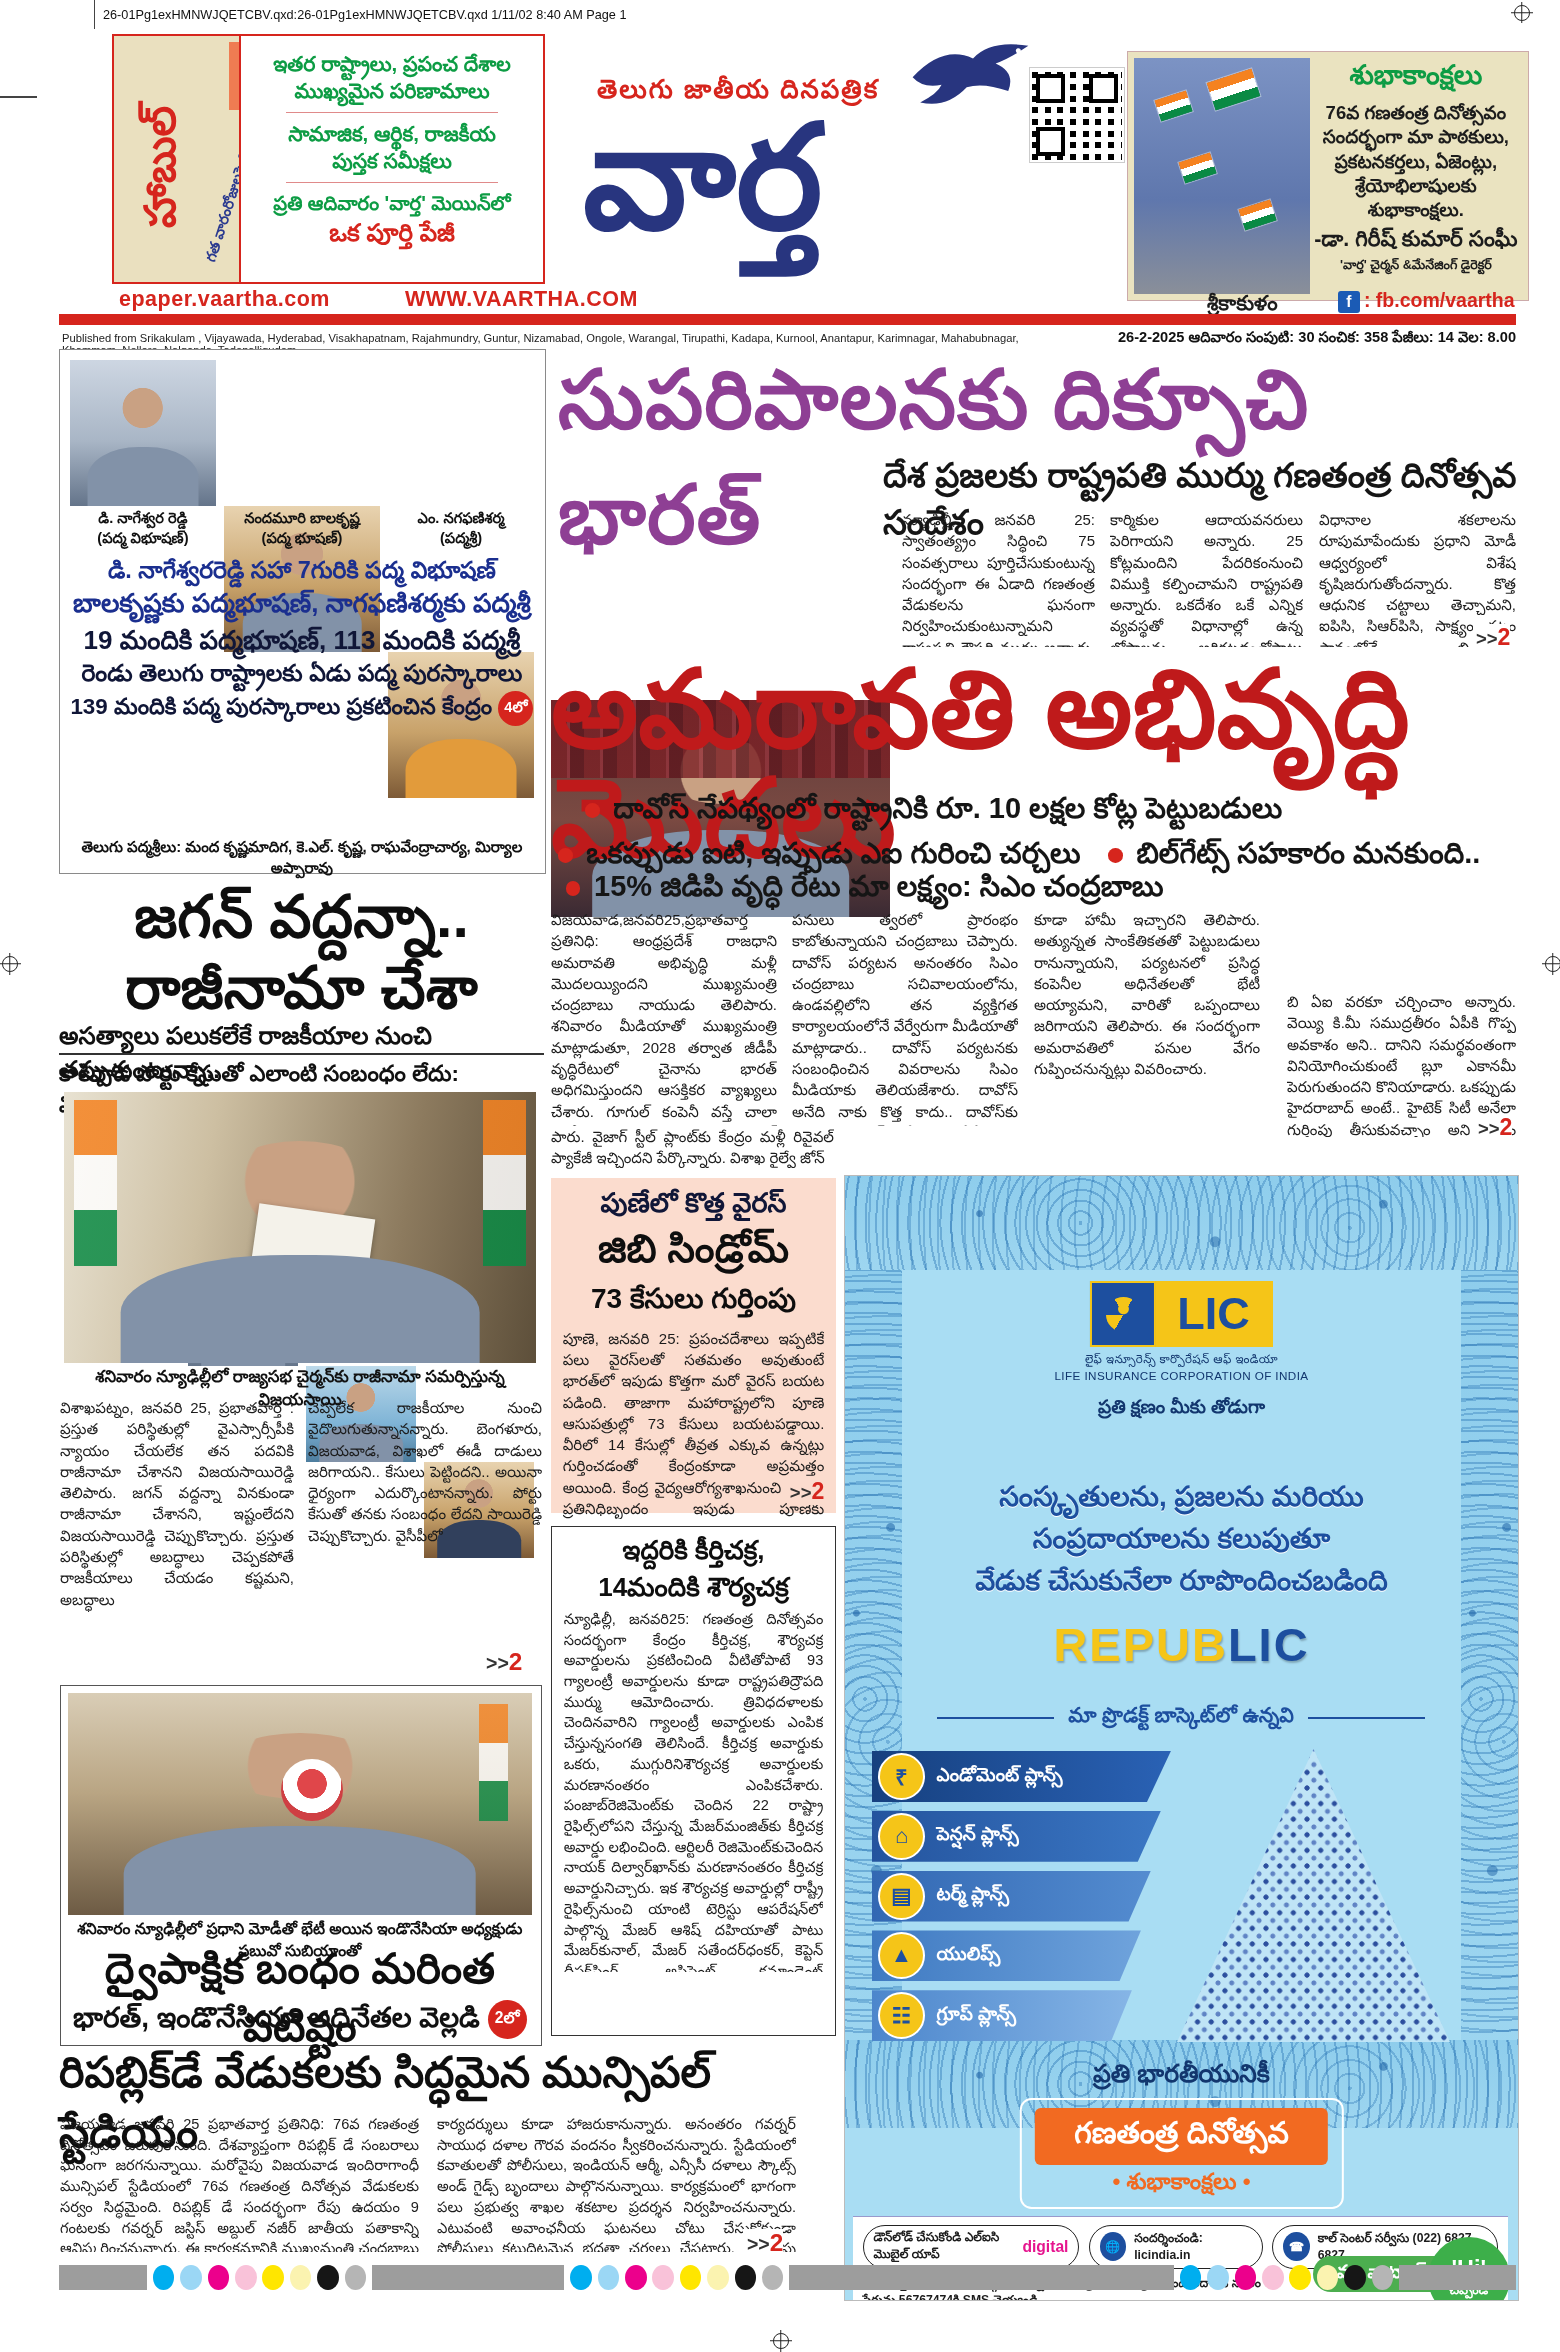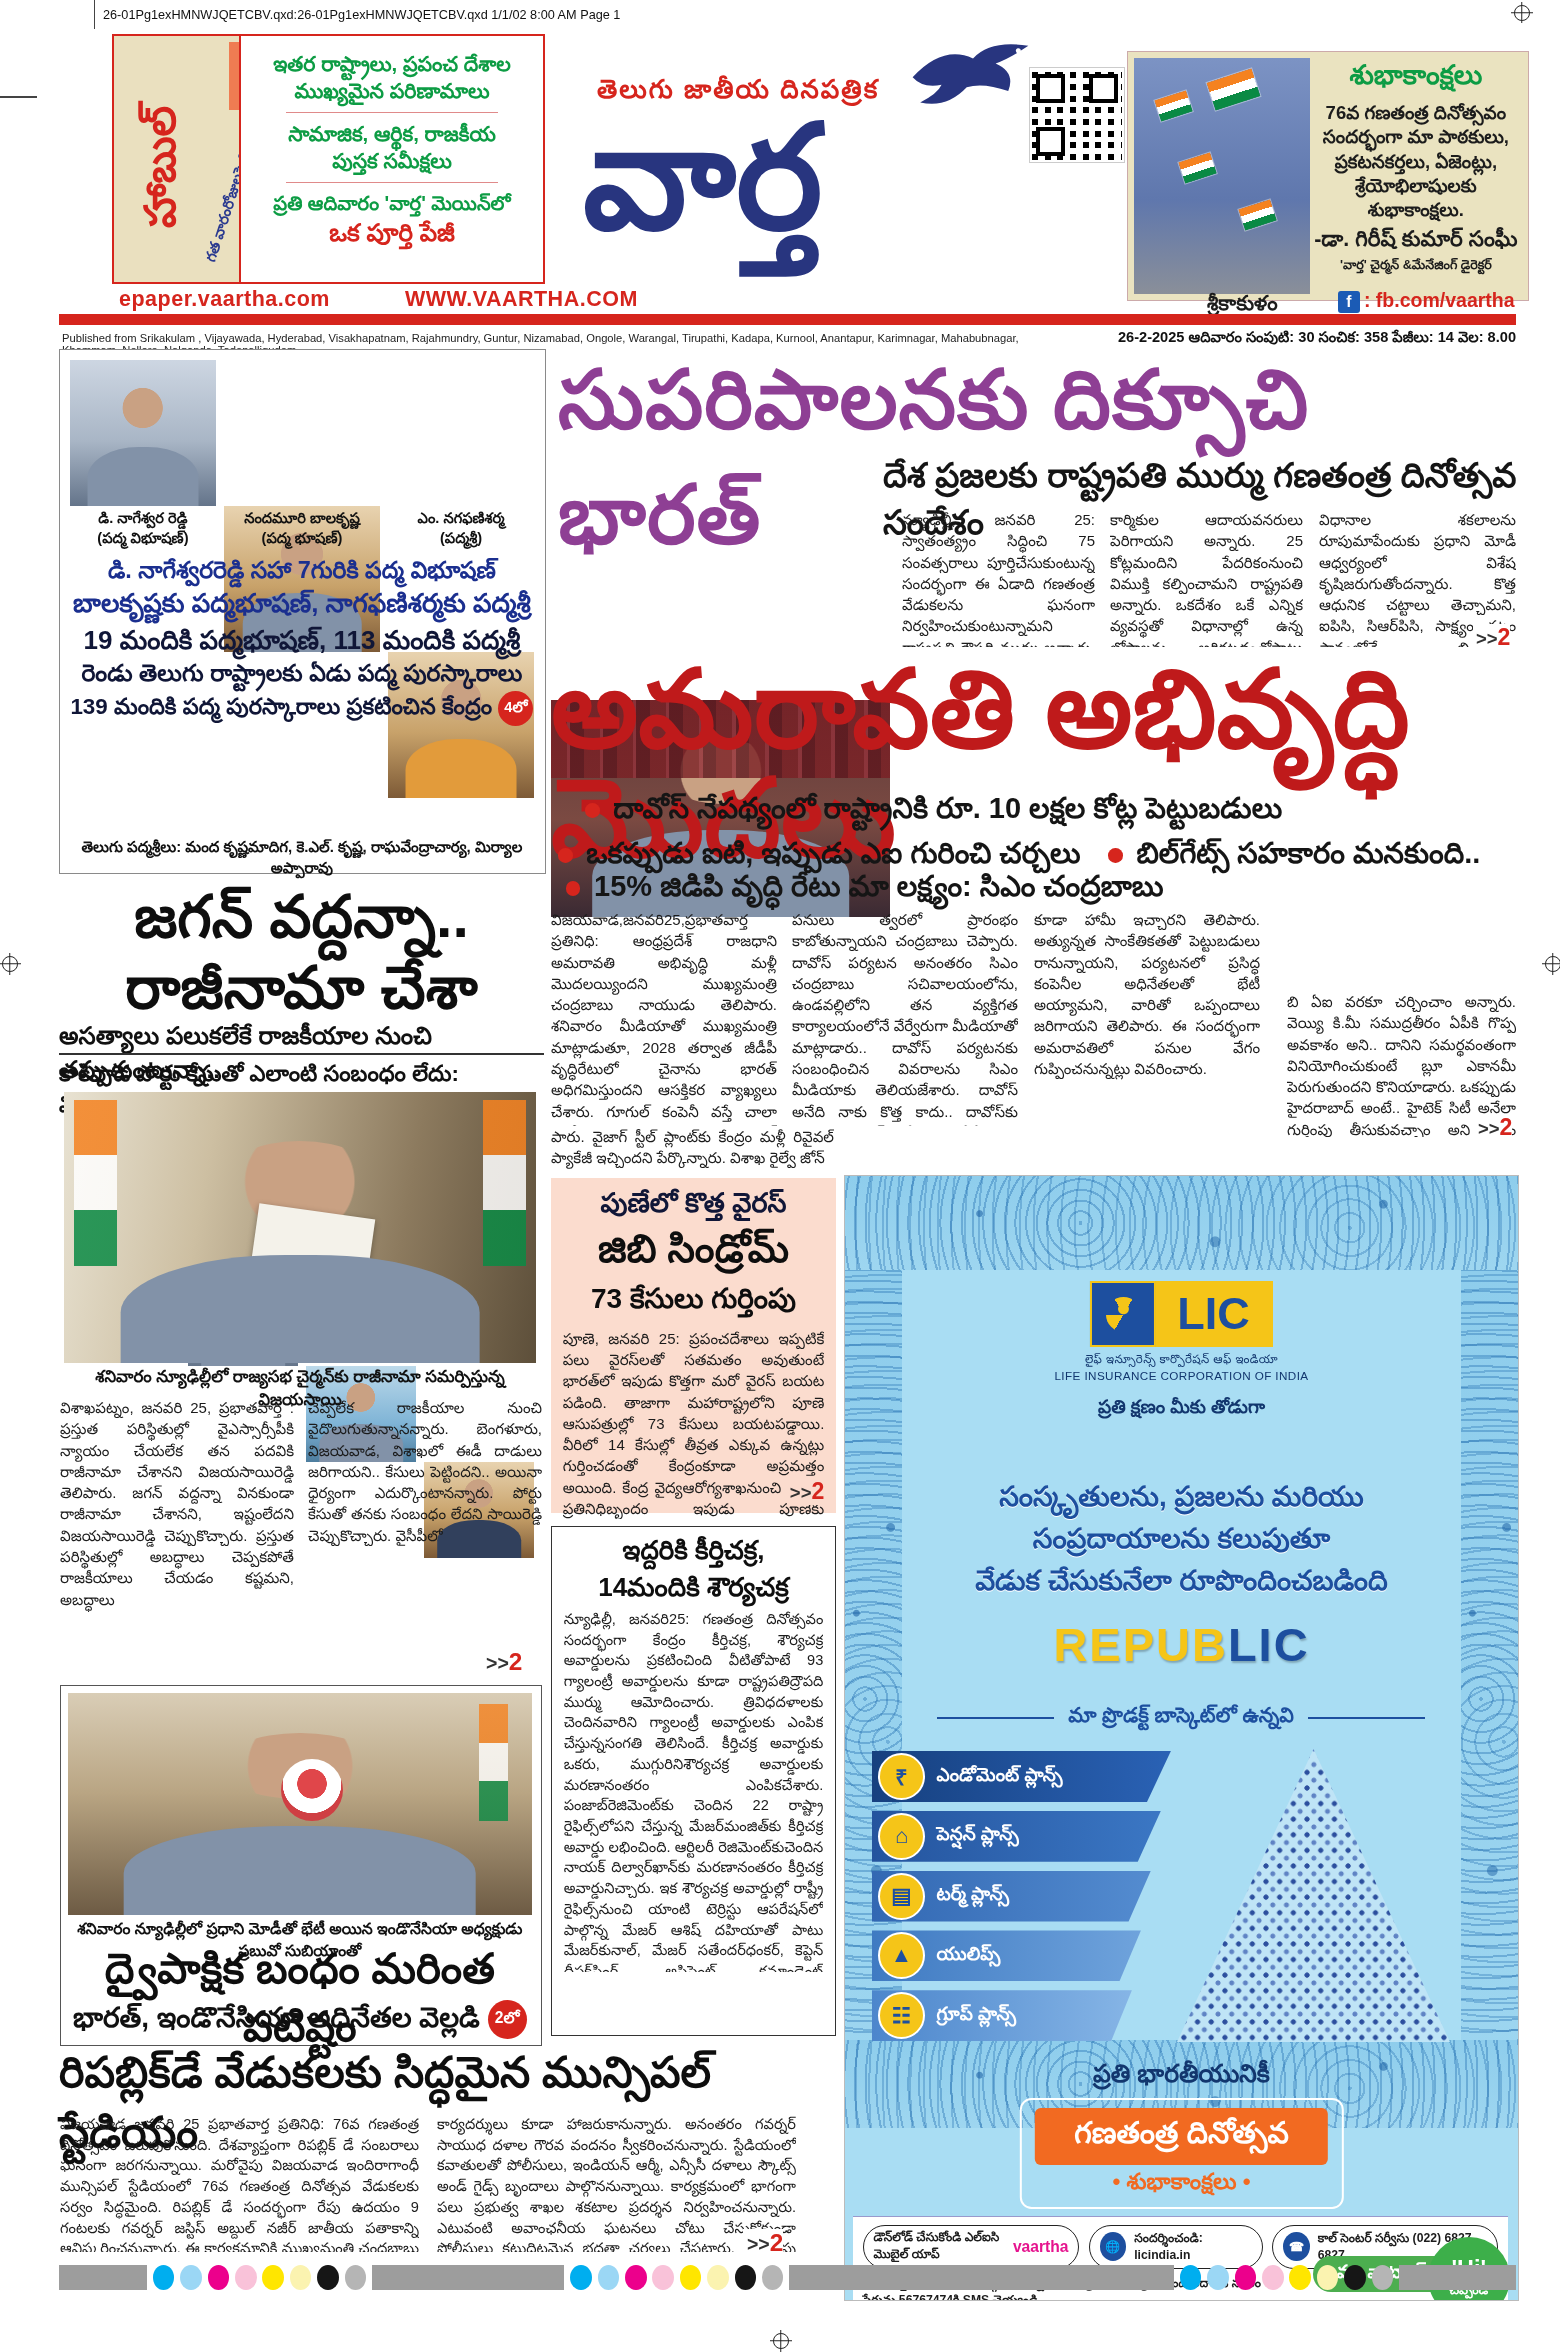--- a/index.html
+++ b/index.html
@@ -107,21 +107,21 @@
   .thinline{background:#333;height:2px;}
   .headline-blue{color:#1b2f8f;font-weight:bold;}
   h1,h2,h3,h4{margin:0;font-weight:bold;}
 </style>
 </head>
 <body>
 
 <div class="page">
 
   <div class="abs vline" style="left:94px;top:0;height:29px;"></div>
-  <div class="abs slug" style="left:103px;top:7.8px;">26-01Pg1exHMNWJQETCBV.qxd:26-01Pg1exHMNWJQETCBV.qxd  1/1/02  8:00 AM  Page 1</div>
+  <div class="abs slug" style="left:103px;top:7.8px;">26-01Pg1exHMNWJQETCBV.qxd:26-01Pg1exHMNWJQETCBV.qxd  1/11/02  8:40 AM  Page 1</div>
   <div class="abs regmark" style="left:1514px;top:4.9px;"></div>
   <div class="abs regmark" style="left:2px;top:956px;"></div>
   <div class="abs regmark" style="left:1545px;top:956px;"></div>
   <div class="abs regmark" style="left:773px;top:2333px;"></div>
   <div class="abs" style="left:0;top:96px;width:37px;height:2px;background:#444;"></div>
 
   <div class="abs promo-box" style="left:112px;top:34px;width:429px;height:246px;">
     <div class="promo-left">
       <div class="promo-vtitle">హాబుల్</div>
       <div class="promo-vsub">గత వారంరోజులపై విశ్లేషణ</div>
@@ -339,21 +339,21 @@
     <div class="abs" style="left:50%;top:883px;transform:translateX(-50%);font-size:25px;font-weight:bold;color:#12366e;white-space:nowrap;">ప్రతి భారతీయునికీ</div>
     <div class="abs orange-wrap" style="left:50%;top:922px;transform:translateX(-50%);">
       <div class="orange-box" style="width:293px;height:57px;">గణతంత్ర దినోత్సవ</div>
       <div style="text-align:center;color:#f26a21;font-weight:bold;font-size:22.4px;margin-top:3.9px;">• <span>శుభాకాంక్షలు</span> •</div>
     </div>
 
     <div class="abs lic-footer" style="left:7.8px;top:1040px;width:655px;height:191px;padding:7.8px 9.8px;box-sizing:border-box;">
       <div style="display:flex;gap:9.8px;">
         <div class="badge-pill" style="max-width:195px;">
           <span>డౌన్‌లోడ్ చేసుకోండి ఎల్ఐసి మొబైల్ యాప్</span>
-          <span style="color:#e6148e;font-weight:800;font-size:15.6px;">vaartha</span>
+          <span style="color:#e6148e;font-weight:800;font-size:15.6px;">digital</span>
         </div>
         <div class="badge-pill">
           <span class="roundic" style="background:#1d4f9f;">🌐</span>
           <span>సందర్శించండి: licindia.in</span>
         </div>
         <div class="badge-pill">
           <span class="roundic" style="background:#1d4f9f;">☎</span>
           <span>కాల్ సెంటర్ సర్వీసు (022) 6827 6827</span>
         </div>
       </div>

